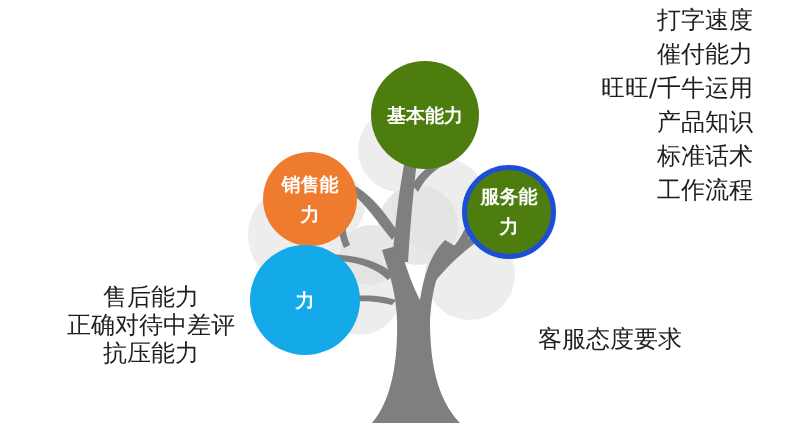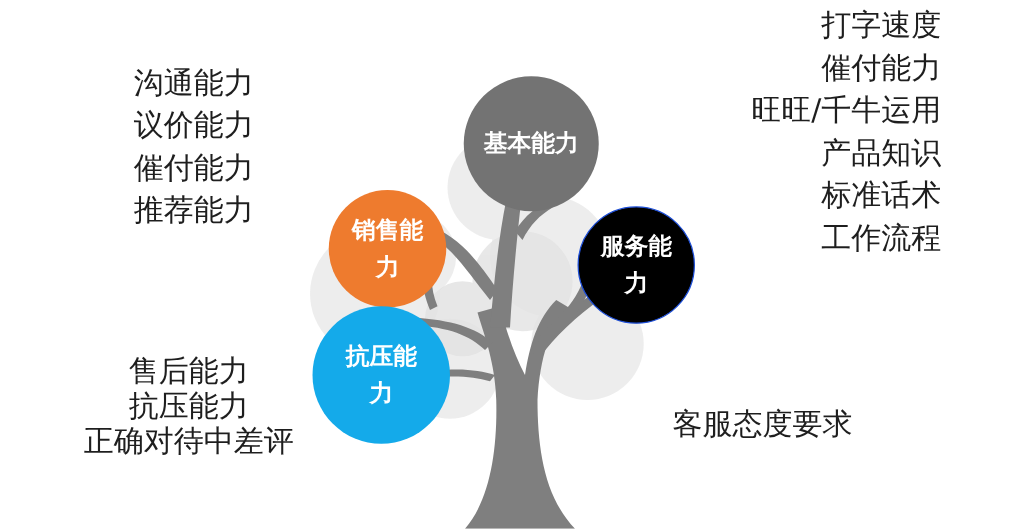--- a/index.html
+++ b/index.html
@@ -9,23 +9,23 @@
     svg.tree { position: absolute; left: 0; top: 0; }
     .text-block { position: absolute; font-size: 24px; line-height: 34px; color: #1e1e1e; }
     .text-block div { white-space: nowrap; }
     .left-top { left: 107px; top: 49px; text-align: left; }
     .right-top { right: 55px; top: 3px; text-align: right; }
     .left-bottom { left: 60px; top: 283px; width: 182px; text-align: center; line-height: 28px; }
     .bottom-right { left: 521px; top: 322px; margin-left: 17px; }
     .node { position: absolute; border-radius: 50%; display: flex; align-items: center; justify-content: center;
             text-align: center; color: #ffffff; font-weight: bold; font-size: 19px; line-height: 30px; }
     .node span { display: block; }
-    .node-basic { left: 371px; top: 61px; width: 108px; height: 108px; background: #737373; }
+    .node-basic { left: 371px; top: 61px; width: 108px; height: 108px; background: #4d7c0f; }
     .node-sales { left: 263px; top: 152px; width: 94px; height: 94px; background: #ee7b2e; }
-    .node-service { left: 462px; top: 165px; width: 94px; height: 94px; background: #000000; border: 1px solid #1d4ed8; box-sizing: border-box; }
+    .node-service { left: 462px; top: 165px; width: 94px; height: 94px; background: #4d7c0f; border: 5px solid #1d4ed8; box-sizing: border-box; font-family: Liberation Serif, serif; }
     .node-pressure { left: 250px; top: 245px; width: 110px; height: 110px; background: #14aaea; }
   </style>
 </head>
 <body>
 
 <div class="canvas">
 
   <svg class="tree" width="808" height="423" viewBox="0 0 808 423">
 
     <g fill="#ececec" opacity="0.9">
@@ -74,44 +74,37 @@
 
   <div class="node node-service">
     <div>
       <span>服务能</span>
       <span>力</span>
     </div>
   </div>
 
   <div class="node node-pressure">
     <div>
-      <span>抗压能</span>
       <span>力</span>
     </div>
   </div>
 
-  <div class="text-block left-top">
-    <div>沟通能力</div>
-    <div>议价能力</div>
-    <div>催付能力</div>
-    <div>推荐能力</div>
-  </div>
 
   <div class="text-block right-top">
     <div>打字速度</div>
     <div>催付能力</div>
     <div>旺旺/千牛运用</div>
     <div>产品知识</div>
     <div>标准话术</div>
     <div>工作流程</div>
   </div>
 
   <div class="text-block left-bottom">
     <div>售后能力</div>
+    <div>正确对待中差评</div>
     <div>抗压能力</div>
-    <div>正确对待中差评</div>
   </div>
 
   <div class="text-block bottom-right">
     <div>客服态度要求</div>
   </div>
 
 </div>
 
 </body></html>

